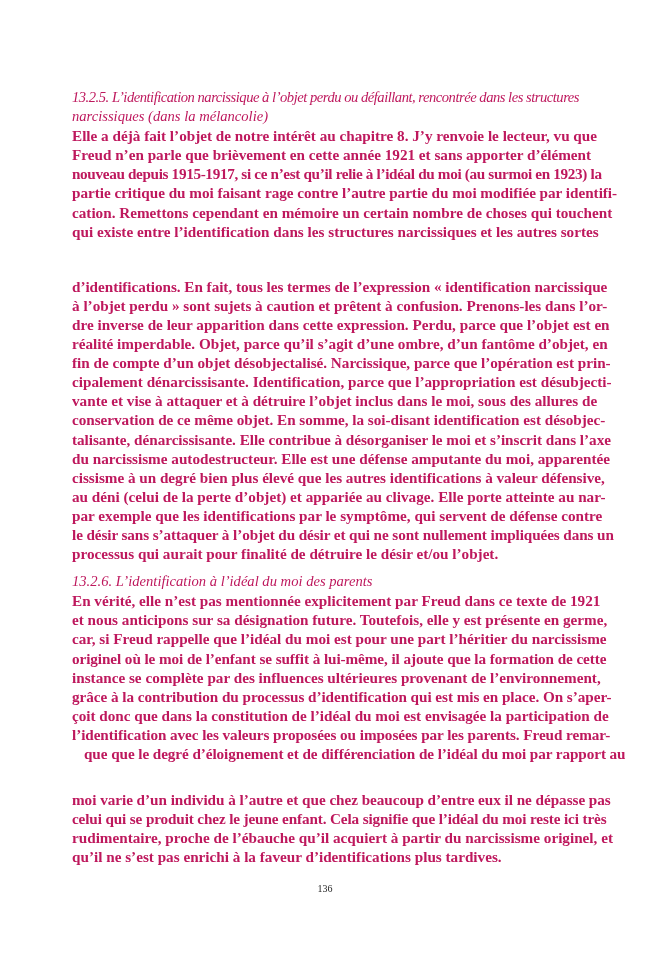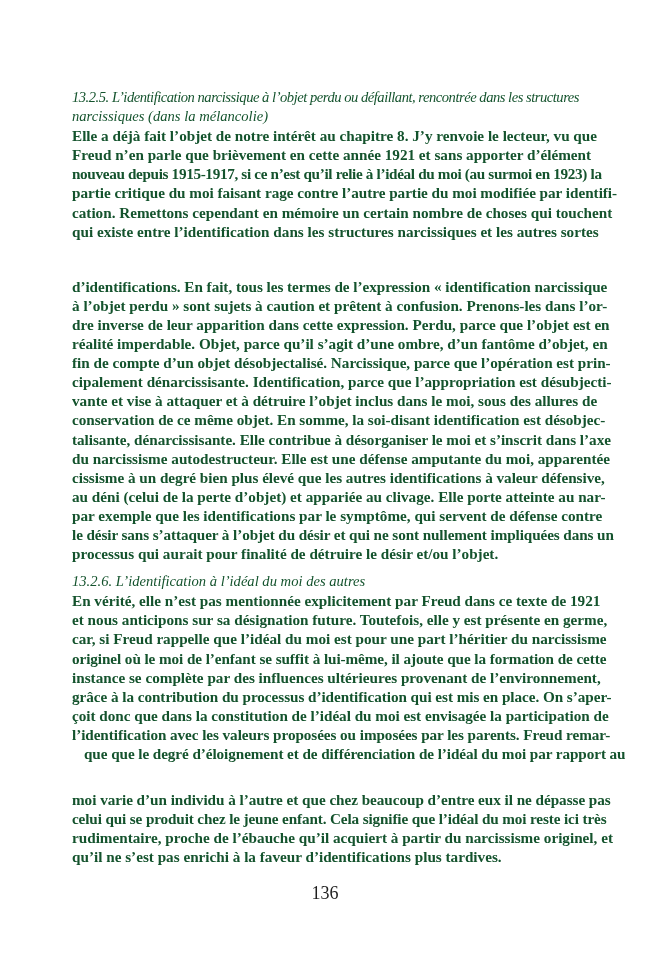--- a/index.html
+++ b/index.html
@@ -1,31 +1,31 @@
 <!DOCTYPE html>
 <html><head>
 <meta charset="utf-8">
 <style>
   html, body { margin: 0; padding: 0; background: #ffffff; }
   body { width: 650px; height: 974px; position: relative; overflow: hidden; }
   .page {
     position: absolute; left: 72px; top: 88px; width: 507px;
     font-family: "Liberation Serif", "DejaVu Serif", serif;
-    font-size: 15.2px; line-height: 19.1px; color: #14532d;
+    font-size: 15.2px; line-height: 19.1px; color: #be185d;
   }
   .heading { font-style: italic; text-align: justify; text-align-last: left; margin: 0; font-size: 14.6px; }
   .para { margin: 0; text-align: justify; font-weight: bold; }
   .para span.line { display: block; text-align: justify; text-align-last: justify; white-space: nowrap; }
   .para span.line.last { text-align-last: left; }
   .gap { height: 9px; }
   .h-line { display: block; text-align: justify; text-align-last: justify; white-space: nowrap; }
   .h-line.last { text-align-last: left; }
   .page-number {
     position: absolute; top: 883px; left: 0; width: 650px; text-align: center;
-    font-family: "Liberation Serif", "DejaVu Serif", serif; font-size: 18px; color: #1e1e1e;
+    font-family: "Liberation Serif", "DejaVu Serif", serif; font-size: 10px; color: #1e1e1e;
   }
 </style>
 </head>
 <body>
 
 <div class="page">
 
   <div class="heading">
     <span class="h-line" style="white-space: nowrap; letter-spacing: -0.486129px;">13.2.5. L’identification narcissique à l’objet perdu ou défaillant, rencontrée dans les structures</span>
     <span class="h-line last" style="white-space: nowrap;">narcissiques (dans la mélancolie)</span>
@@ -50,21 +50,21 @@
     <span class="line" style="white-space: nowrap; letter-spacing: -0.0187137px;">cissisme à un degré bien plus élevé que les autres identifications à valeur défensive,</span>
     <span class="line" style="white-space: nowrap;">au déni (celui de la perte d’objet) et appariée au clivage. Elle porte atteinte au nar-</span>
     <span class="line" style="white-space: nowrap;">par exemple que les identifications par le symptôme, qui servent de défense contre</span>
     <span class="line" style="white-space: nowrap; letter-spacing: -0.091954px;">le désir sans s’attaquer à l’objet du désir et qui ne sont nullement impliquées dans un</span>
     <span class="line last" style="white-space: nowrap;">processus qui aurait pour finalité de détruire le désir et/ou l’objet.</span>
   </div>
 
   <div class="gap"></div>
 
   <div class="heading">
-    <span class="h-line last" style="white-space: nowrap;">13.2.6. L’identification à l’idéal du moi des autres</span>
+    <span class="h-line last" style="white-space: nowrap;">13.2.6. L’identification à l’idéal du moi des parents</span>
   </div>
   <div class="para">
     <span class="line" style="white-space: nowrap;">En vérité, elle n’est pas mentionnée explicitement par Freud dans ce texte de 1921</span>
     <span class="line" style="white-space: nowrap;">et nous anticipons sur sa désignation future. Toutefois, elle y est présente en germe,</span>
     <span class="line" style="white-space: nowrap;">car, si Freud rappelle que l’idéal du moi est pour une part l’héritier du narcissisme</span>
     <span class="line" style="white-space: nowrap; letter-spacing: -0.0775923px;">originel où le moi de l’enfant se suffit à lui-même, il ajoute que la formation de cette</span>
     <span class="line" style="white-space: nowrap;">instance se complète par des influences ultérieures provenant de l’environnement,</span>
     <span class="line" style="white-space: nowrap; letter-spacing: -0.0446948px;">grâce à la contribution du processus d’identification qui est mis en place. On s’aper-</span>
     <span class="line" style="white-space: nowrap; letter-spacing: -0.019077px;">çoit donc que dans la constitution de l’idéal du moi est envisagée la participation de</span>
     <span class="line" style="white-space: nowrap; letter-spacing: -0.0650735px;">l’identification avec les valeurs proposées ou imposées par les parents. Freud remar-</span>

